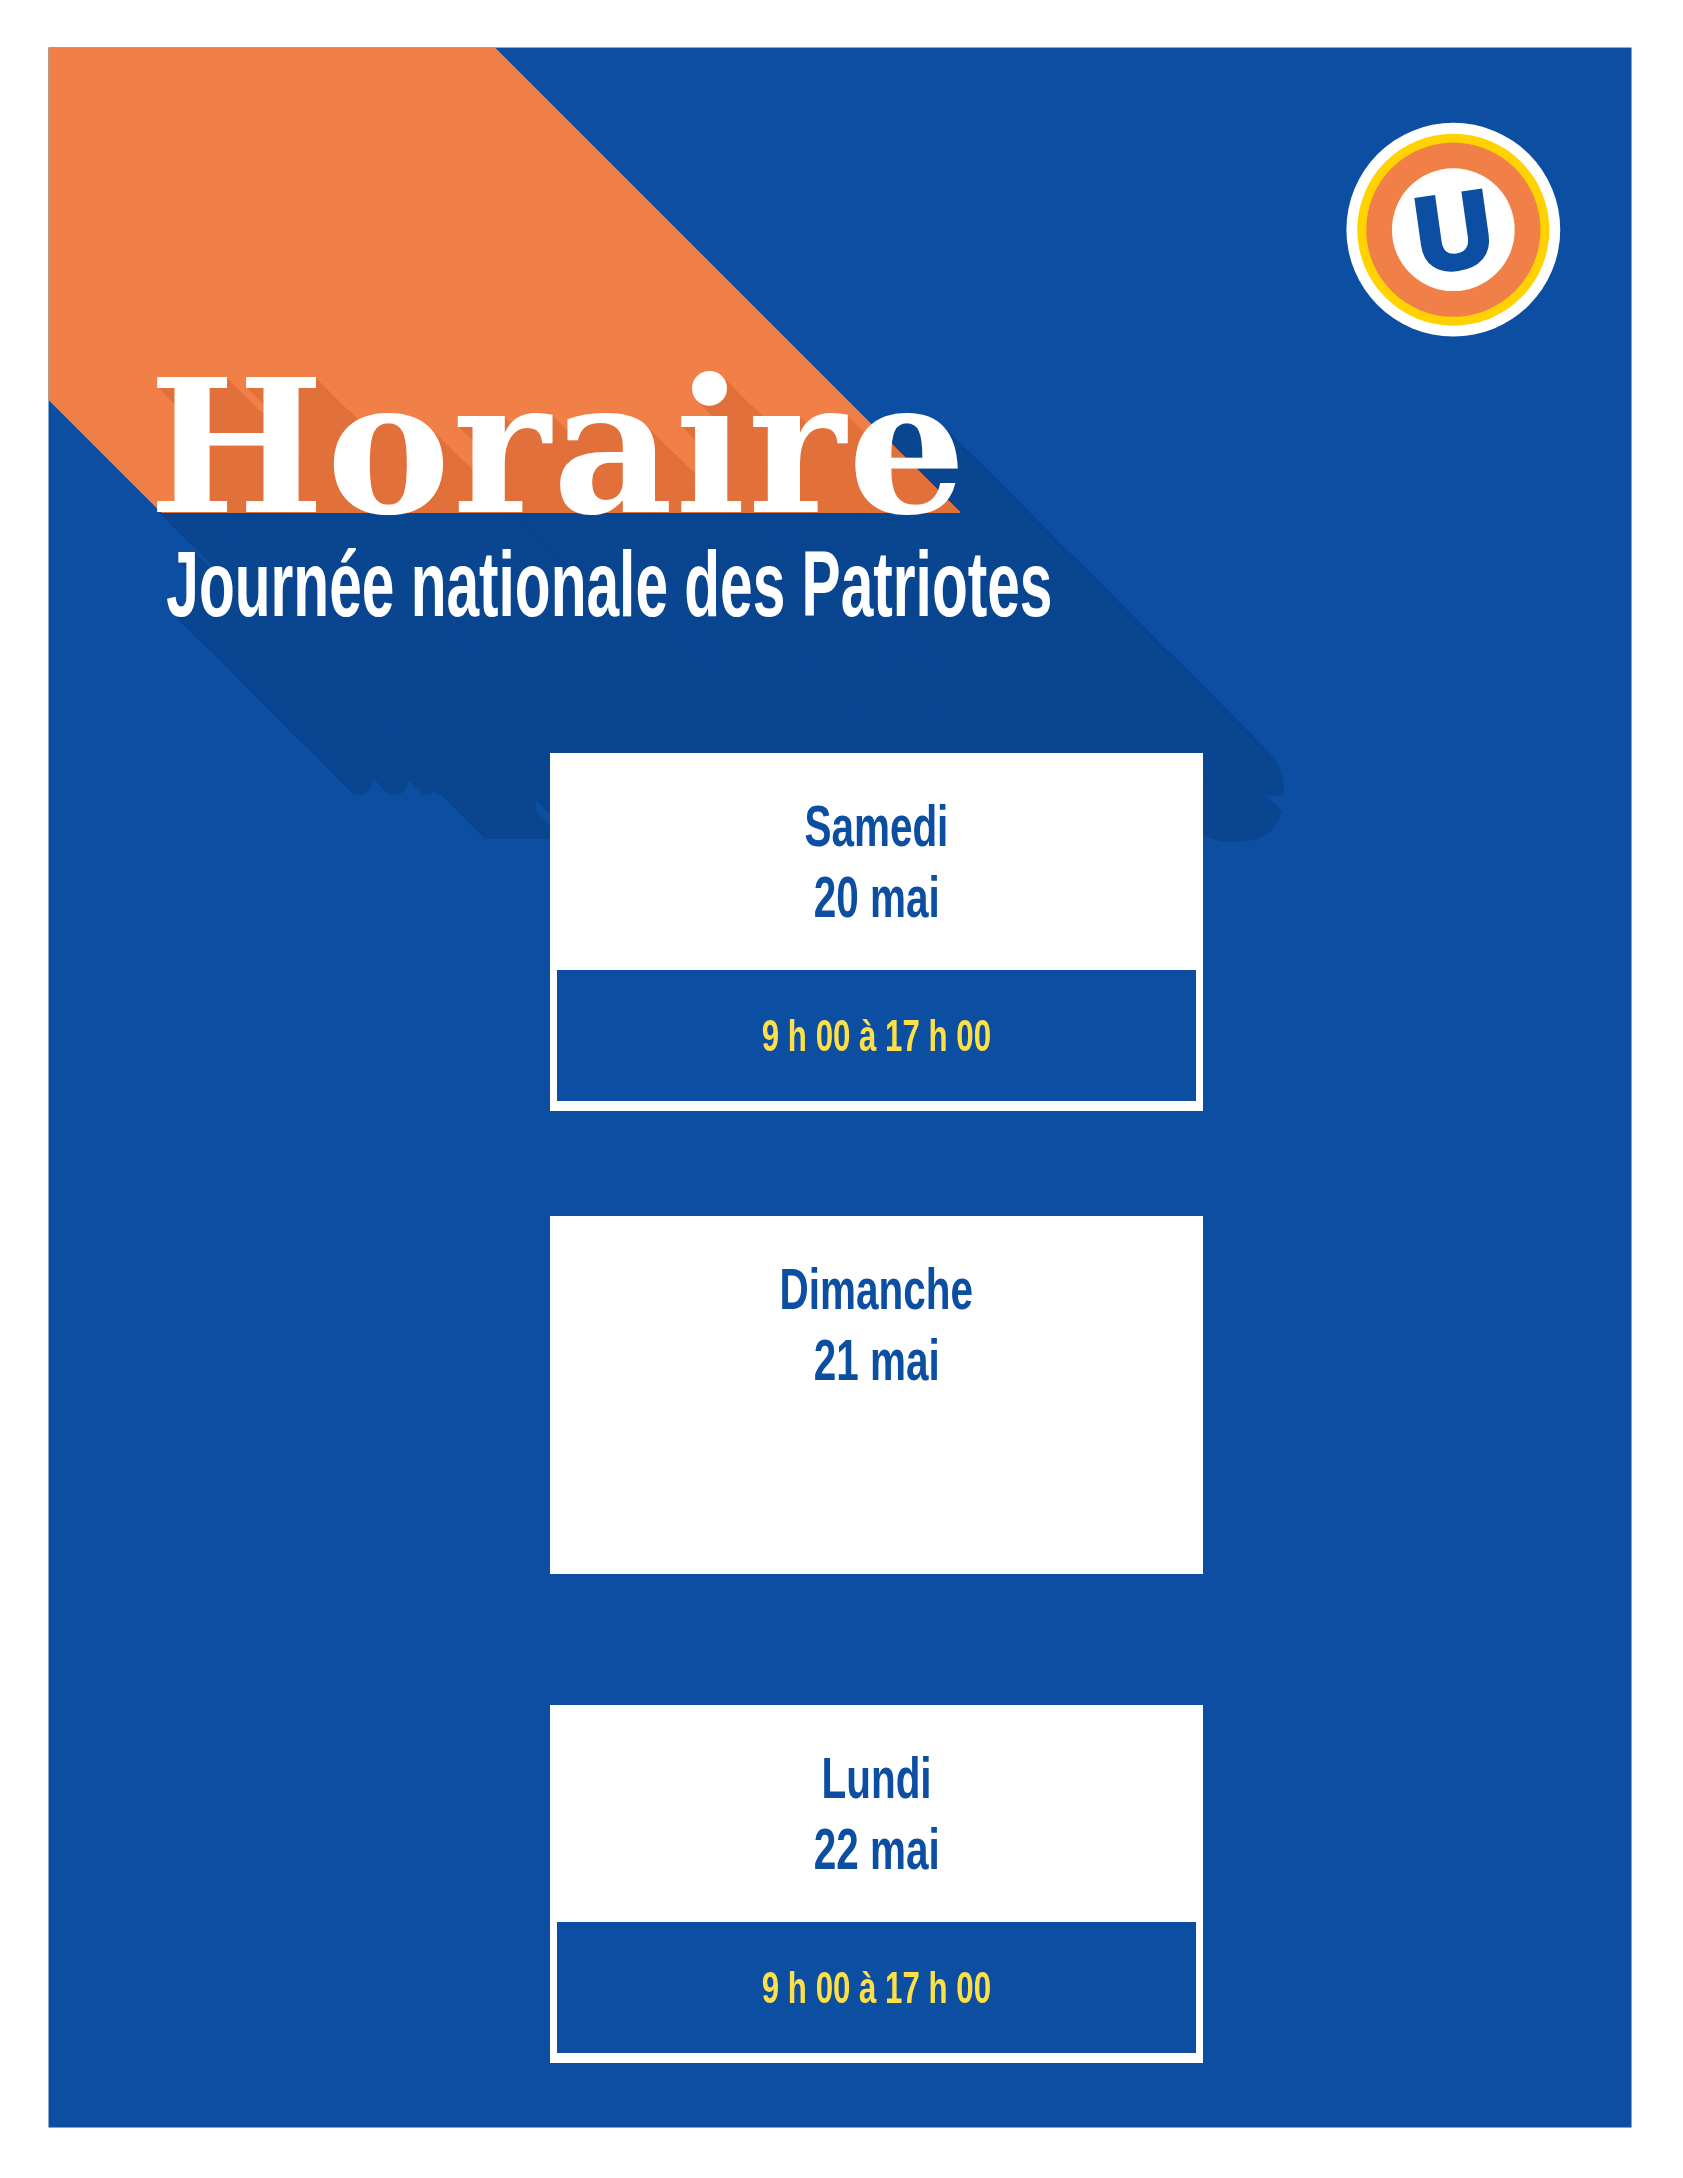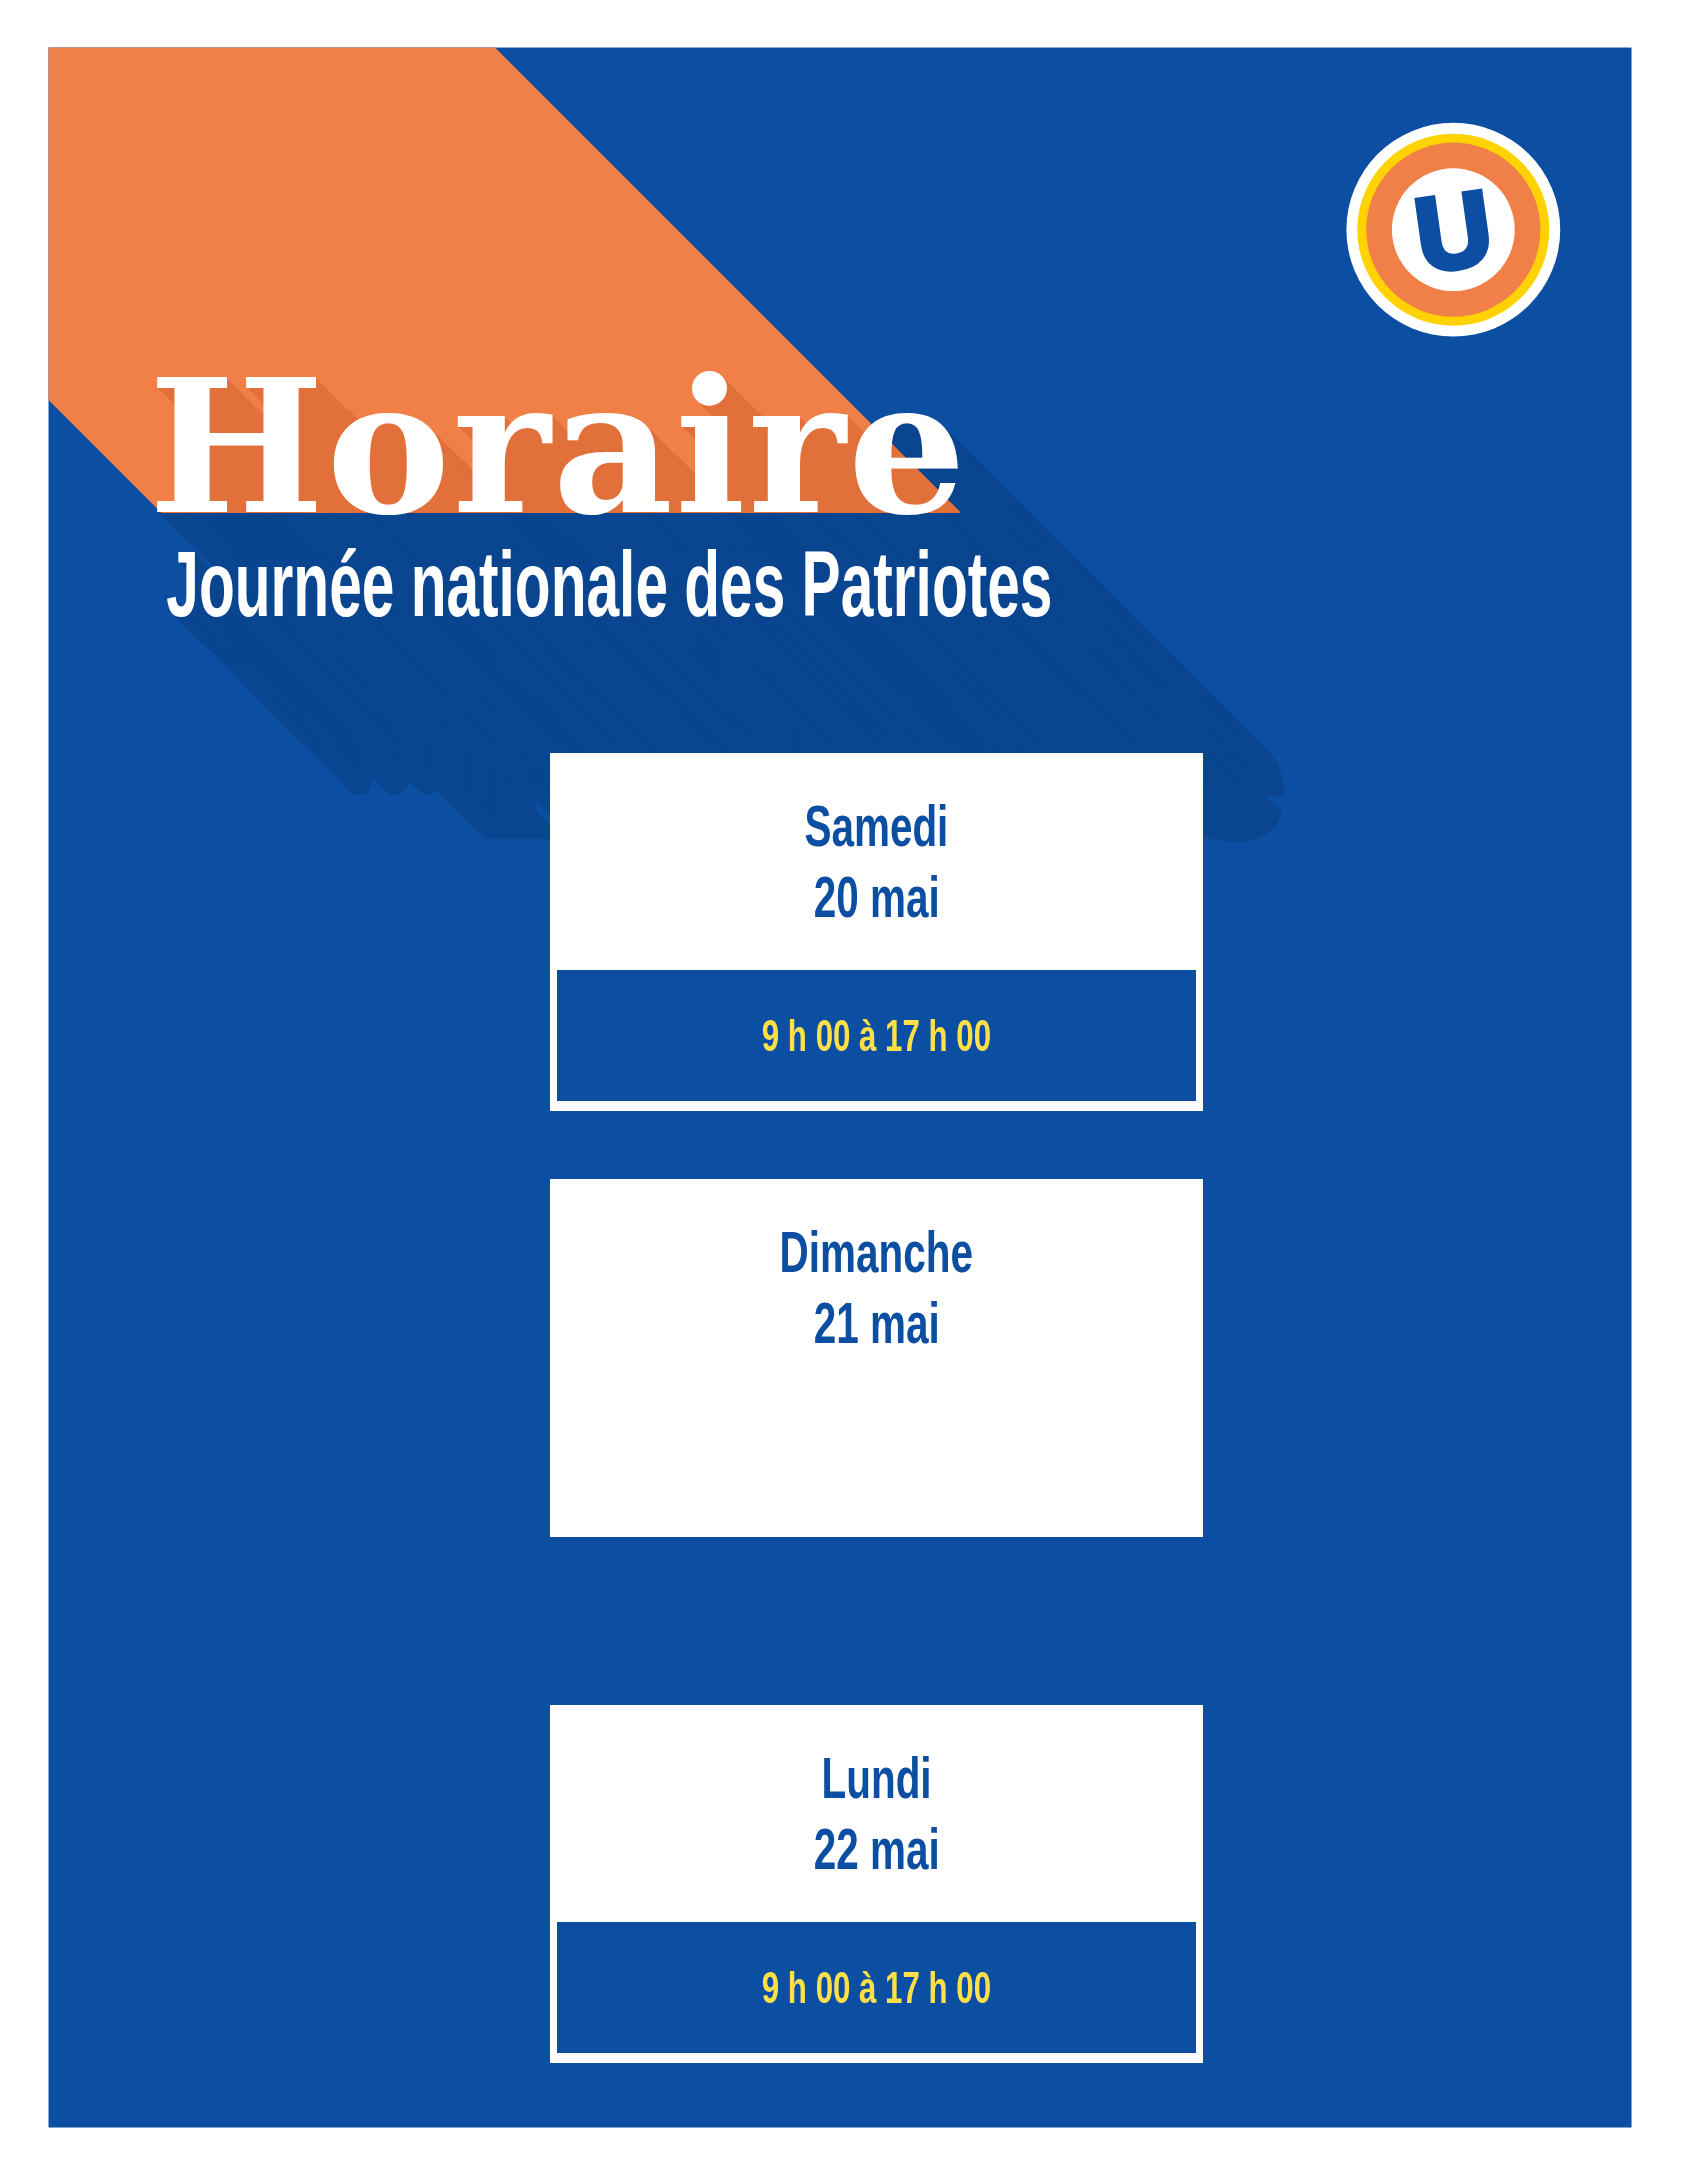--- a/index.html
+++ b/index.html
@@ -13,21 +13,21 @@
   svg.art{position:absolute;left:0;top:0;width:1683px;height:2178px;}
   .svg-title{font-family:"DejaVu Serif",serif;font-weight:bold;}
   .svg-sans{font-family:"Liberation Sans",sans-serif;font-weight:bold;}
 
   .card{
     position:absolute;
     left:550px;width:653px;height:358px;
     background:#ffffff;
   }
   .card-1{top:753px;}
-  .card-2{top:1179px;text-decoration:underline;}
+  .card-2{top:1216px;text-decoration:underline;}
   .card-3{top:1705px;}
   .card-header{
     position:absolute;left:0;right:0;top:0;height:217px;
     display:flex;flex-direction:column;justify-content:center;align-items:center;
     color:var(--blue,#0C4EA2);
     font-weight:bold;font-size:57px;line-height:71px;
     text-align:center;
   }
   .card-bar{
     position:absolute;left:7px;right:7px;top:217px;bottom:10px;

